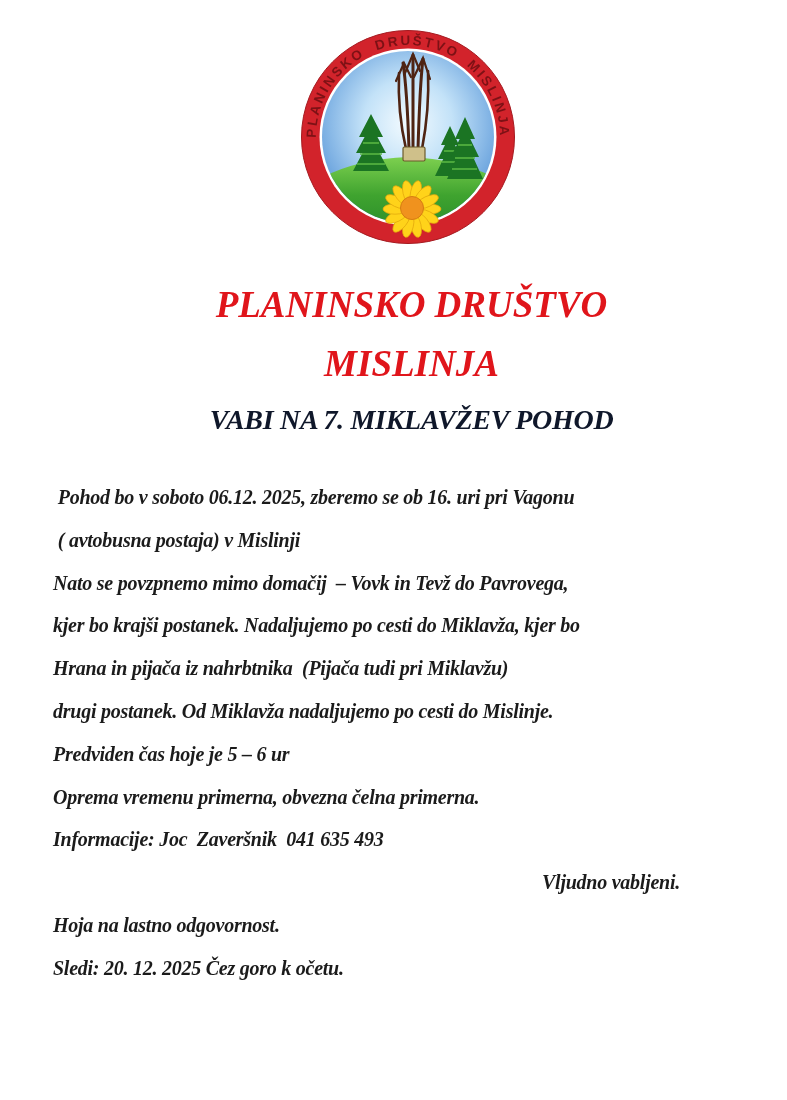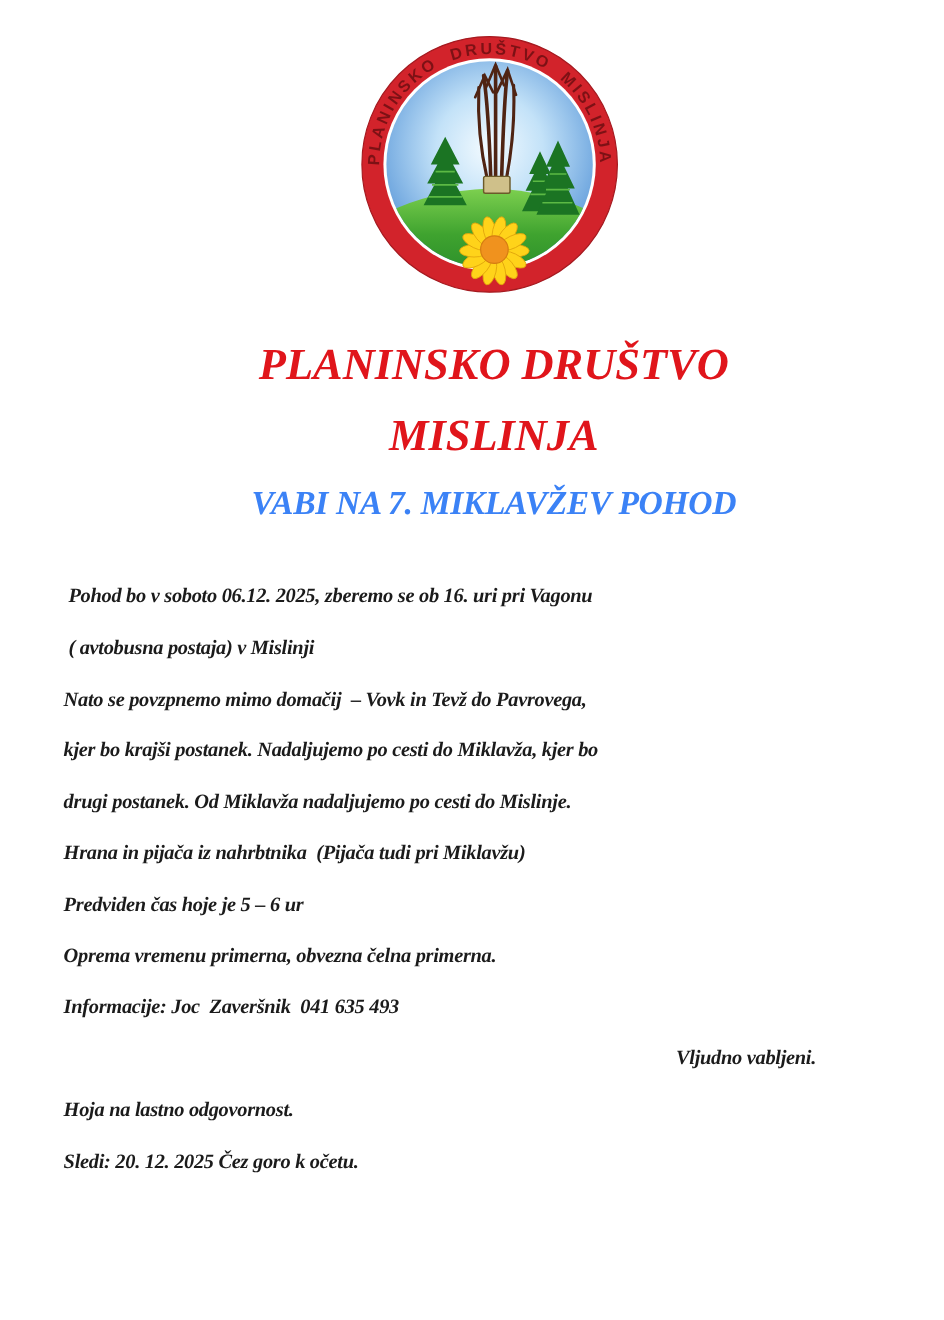--- a/index.html
+++ b/index.html
@@ -33,33 +33,33 @@
     color: #e0151b;
     white-space: pre-wrap;
   }
   .subtitle {
     font-family: "Liberation Serif", serif;
     font-weight: bold;
     font-style: italic;
     font-size: 28px;
     line-height: 44px;
     margin-top: 5px;
-    color: #3b82f6;
+    color: #0f172a;
     letter-spacing: -0.3px;
     white-space: pre-wrap;
   }
   .body-text {
     margin: 34px 55px 0 53px;
     color: #1b1b1b;
   }
   .body-line {
     font-family: "Liberation Serif", serif;
     font-weight: bold;
     font-style: italic;
-    font-size: 17px;
+    font-size: 20px;
     line-height: 42.8px;
     letter-spacing: -0.25px;
     white-space: pre-wrap;
   }
   .body-line.align-right {
     text-align: right;
     padding-right: 52px;
   }
 </style>
 </head>
@@ -156,22 +156,22 @@
     <div class="title-line">PLANINSKO DRUŠTVO</div>
     <div class="title-line">MISLINJA</div>
     <div class="subtitle">VABI NA 7. MIKLAVŽEV POHOD</div>
   </div>
 
   <div class="body-text">
     <div class="body-line"> Pohod bo v soboto 06.12. 2025, zberemo se ob 16. uri pri Vagonu</div>
     <div class="body-line"> ( avtobusna postaja) v Mislinji</div>
     <div class="body-line">Nato se povzpnemo mimo domačij  – Vovk in Tevž do Pavrovega,</div>
     <div class="body-line">kjer bo krajši postanek. Nadaljujemo po cesti do Miklavža, kjer bo</div>
+    <div class="body-line">Hrana in pijača iz nahrbtnika  (Pijača tudi pri Miklavžu)</div>
     <div class="body-line">drugi postanek. Od Miklavža nadaljujemo po cesti do Mislinje.</div>
-    <div class="body-line">Hrana in pijača iz nahrbtnika  (Pijača tudi pri Miklavžu)</div>
     <div class="body-line">Predviden čas hoje je 5 – 6 ur</div>
     <div class="body-line">Oprema vremenu primerna, obvezna čelna primerna.</div>
     <div class="body-line">Informacije: Joc  Zaveršnik  041 635 493</div>
     <div class="body-line align-right">Vljudno vabljeni.</div>
     <div class="body-line">Hoja na lastno odgovornost.</div>
     <div class="body-line">Sledi: 20. 12. 2025 Čez goro k očetu.</div>
   </div>
 
 </div>
 

